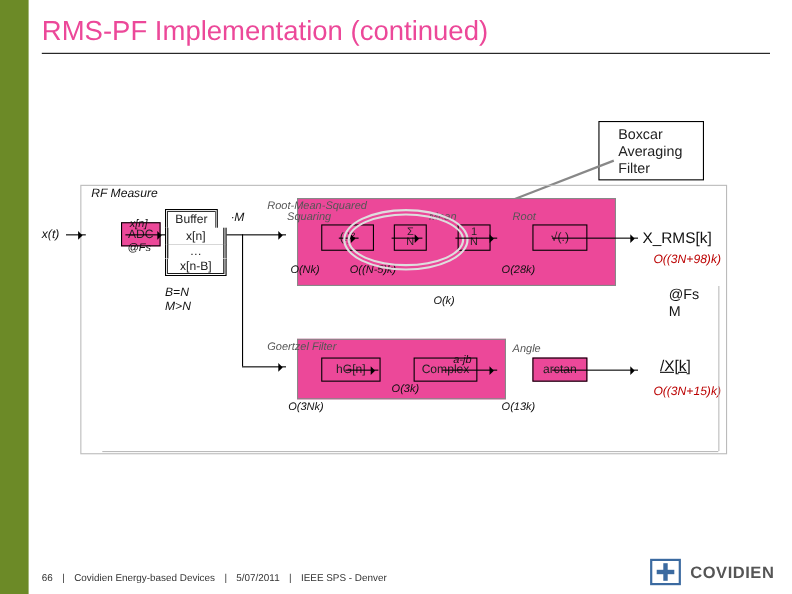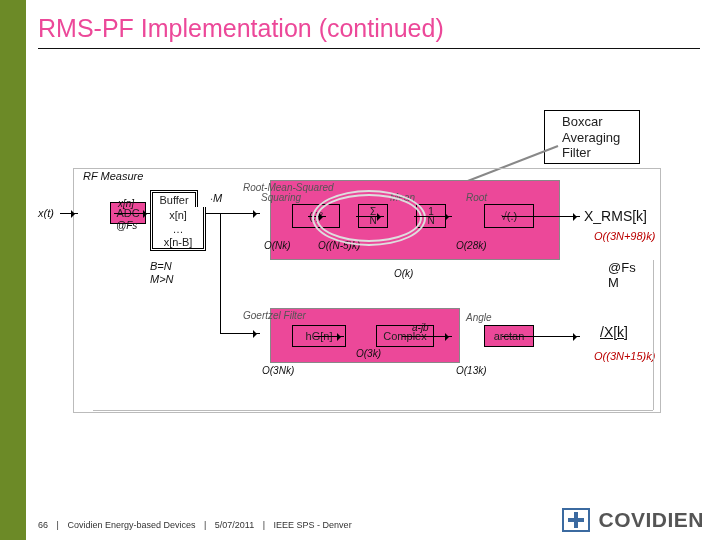--- a/index.html
+++ b/index.html
@@ -163,21 +163,21 @@
     left: 4px; right: 4px; top: 8px;
     border-top: 4px solid #3b6aa0;
   }
   .logo-mark::after {
     content: "";
     position: absolute;
     top: 2px; bottom: 2px; left: 10px;
     border-left: 4px solid #3b6aa0;
   }
   .logo-text {
-    font-size: 21px;
+    font-size: 15px;
     font-weight: 600;
     color: #555;
     letter-spacing: 0.5px;
   }
 
   
   .rf-box {
     position: absolute;
     border: 1px solid #bbb;
     box-sizing: border-box;

